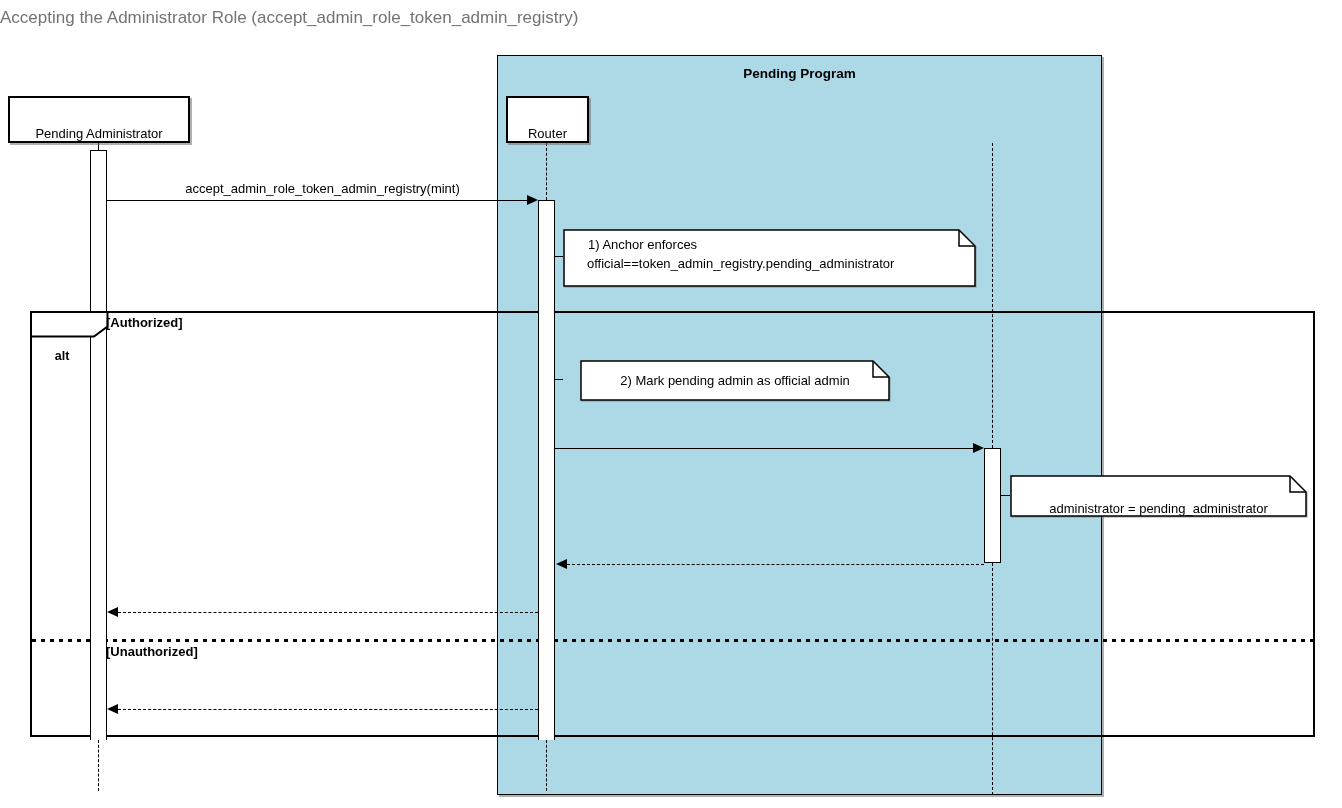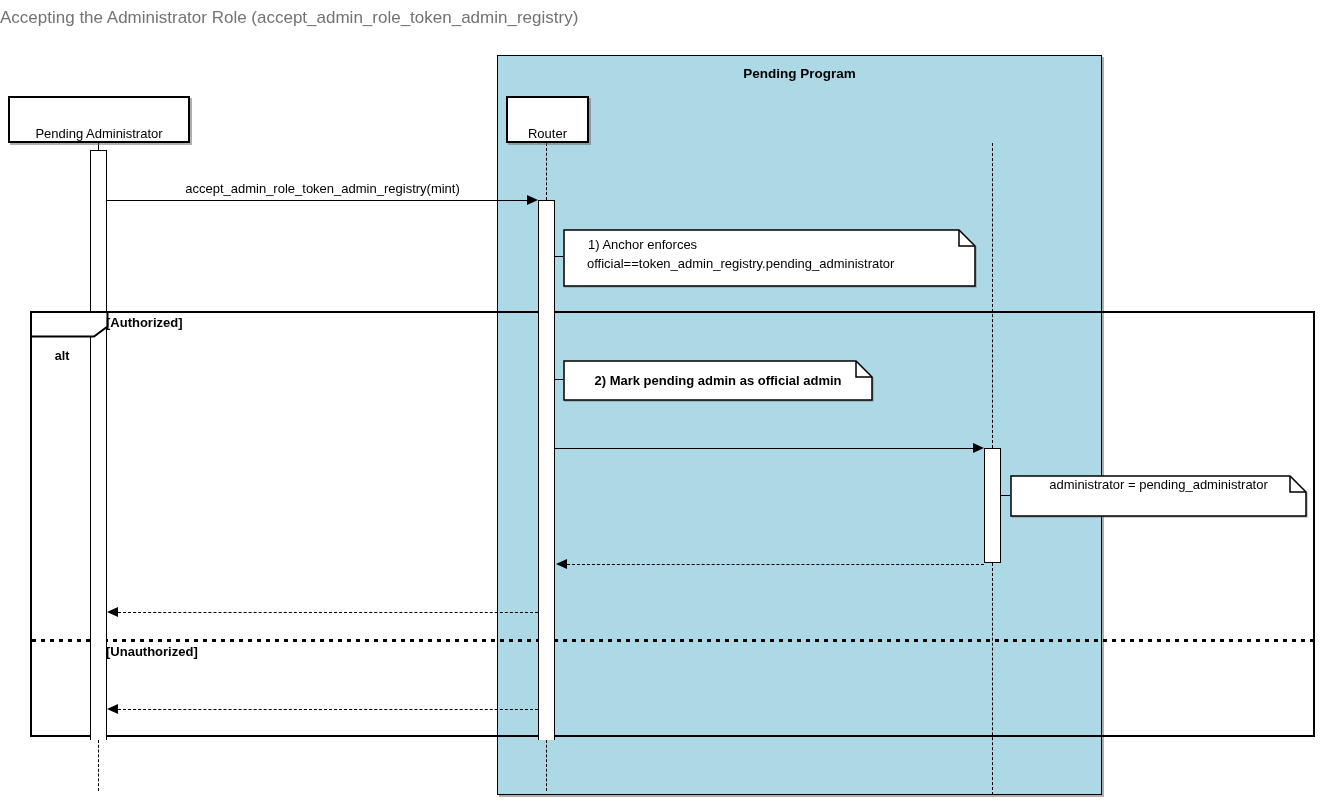--- a/index.html
+++ b/index.html
@@ -101,35 +101,35 @@
   <div class="note" style="left:563px; top:229px; width:413px; height:58px;">
     <svg width="413" height="58">
       <polygon points="1,1 396,1 412,17 412,57 1,57" fill="#ffffff" stroke="#000000" stroke-width="1.5"></polygon>
       <polyline points="396,1 396,17 412,17" fill="none" stroke="#000000" stroke-width="1.5"></polyline>
     </svg>
     <div class="note-text" style="left:25px; top:8px;">1) Anchor enforces</div>
     <div class="note-text" style="left:24px; top:27px;">official==token_admin_registry.pending_administrator</div>
   </div>
 
   <div class="note-connector" style="left:555px; top:379px; width:8px;"></div>
-  <div class="note" style="left:563px; top:360px; width:310px; height:41px;font-weight:bold;">
+  <div class="note" style="left:580px; top:360px; width:310px; height:41px;">
     <svg width="310" height="41">
       <polygon points="1,1 293,1 309,17 309,40 1,40" fill="#ffffff" stroke="#000000" stroke-width="1.5"></polygon>
       <polyline points="293,1 293,17 309,17" fill="none" stroke="#000000" stroke-width="1.5"></polyline>
     </svg>
     <div class="note-text" style="left:0; right:0; top:13px; text-align:center;">2) Mark pending admin as official admin</div>
   </div>
 
   <div class="note-connector" style="left:1001px; top:495px; width:9px;"></div>
   <div class="note" style="left:1010px; top:475px; width:297px; height:42px;">
     <svg width="297" height="42">
       <polygon points="1,1 280,1 296,17 296,41 1,41" fill="#ffffff" stroke="#000000" stroke-width="1.5"></polygon>
       <polyline points="280,1 280,17 296,17" fill="none" stroke="#000000" stroke-width="1.5"></polyline>
     </svg>
-    <div class="note-text" style="left:0; right:0; top:2px; text-align:center;">administrator = pending_administrator</div>
+    <div class="note-text" style="left:0; right:0; top:26px; text-align:center;">administrator = pending_administrator</div>
   </div>
 
   <div class="participant" style="left:8px; width:182px;">
     <span>Pending Administrator</span>
   </div>
   <div class="participant" style="left:506px; width:83px;">
     <span>Router</span>
   </div>
 
 </div>

